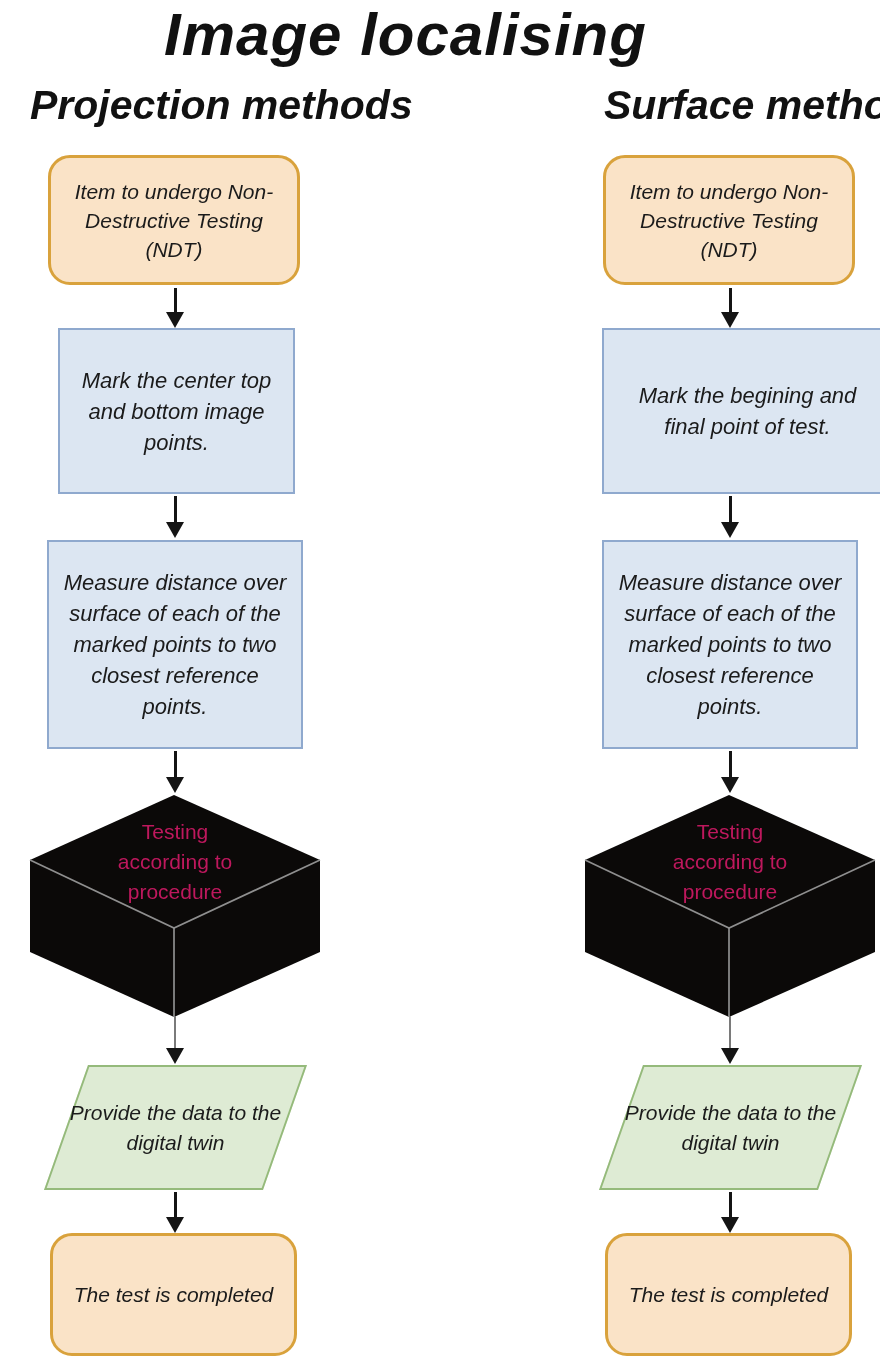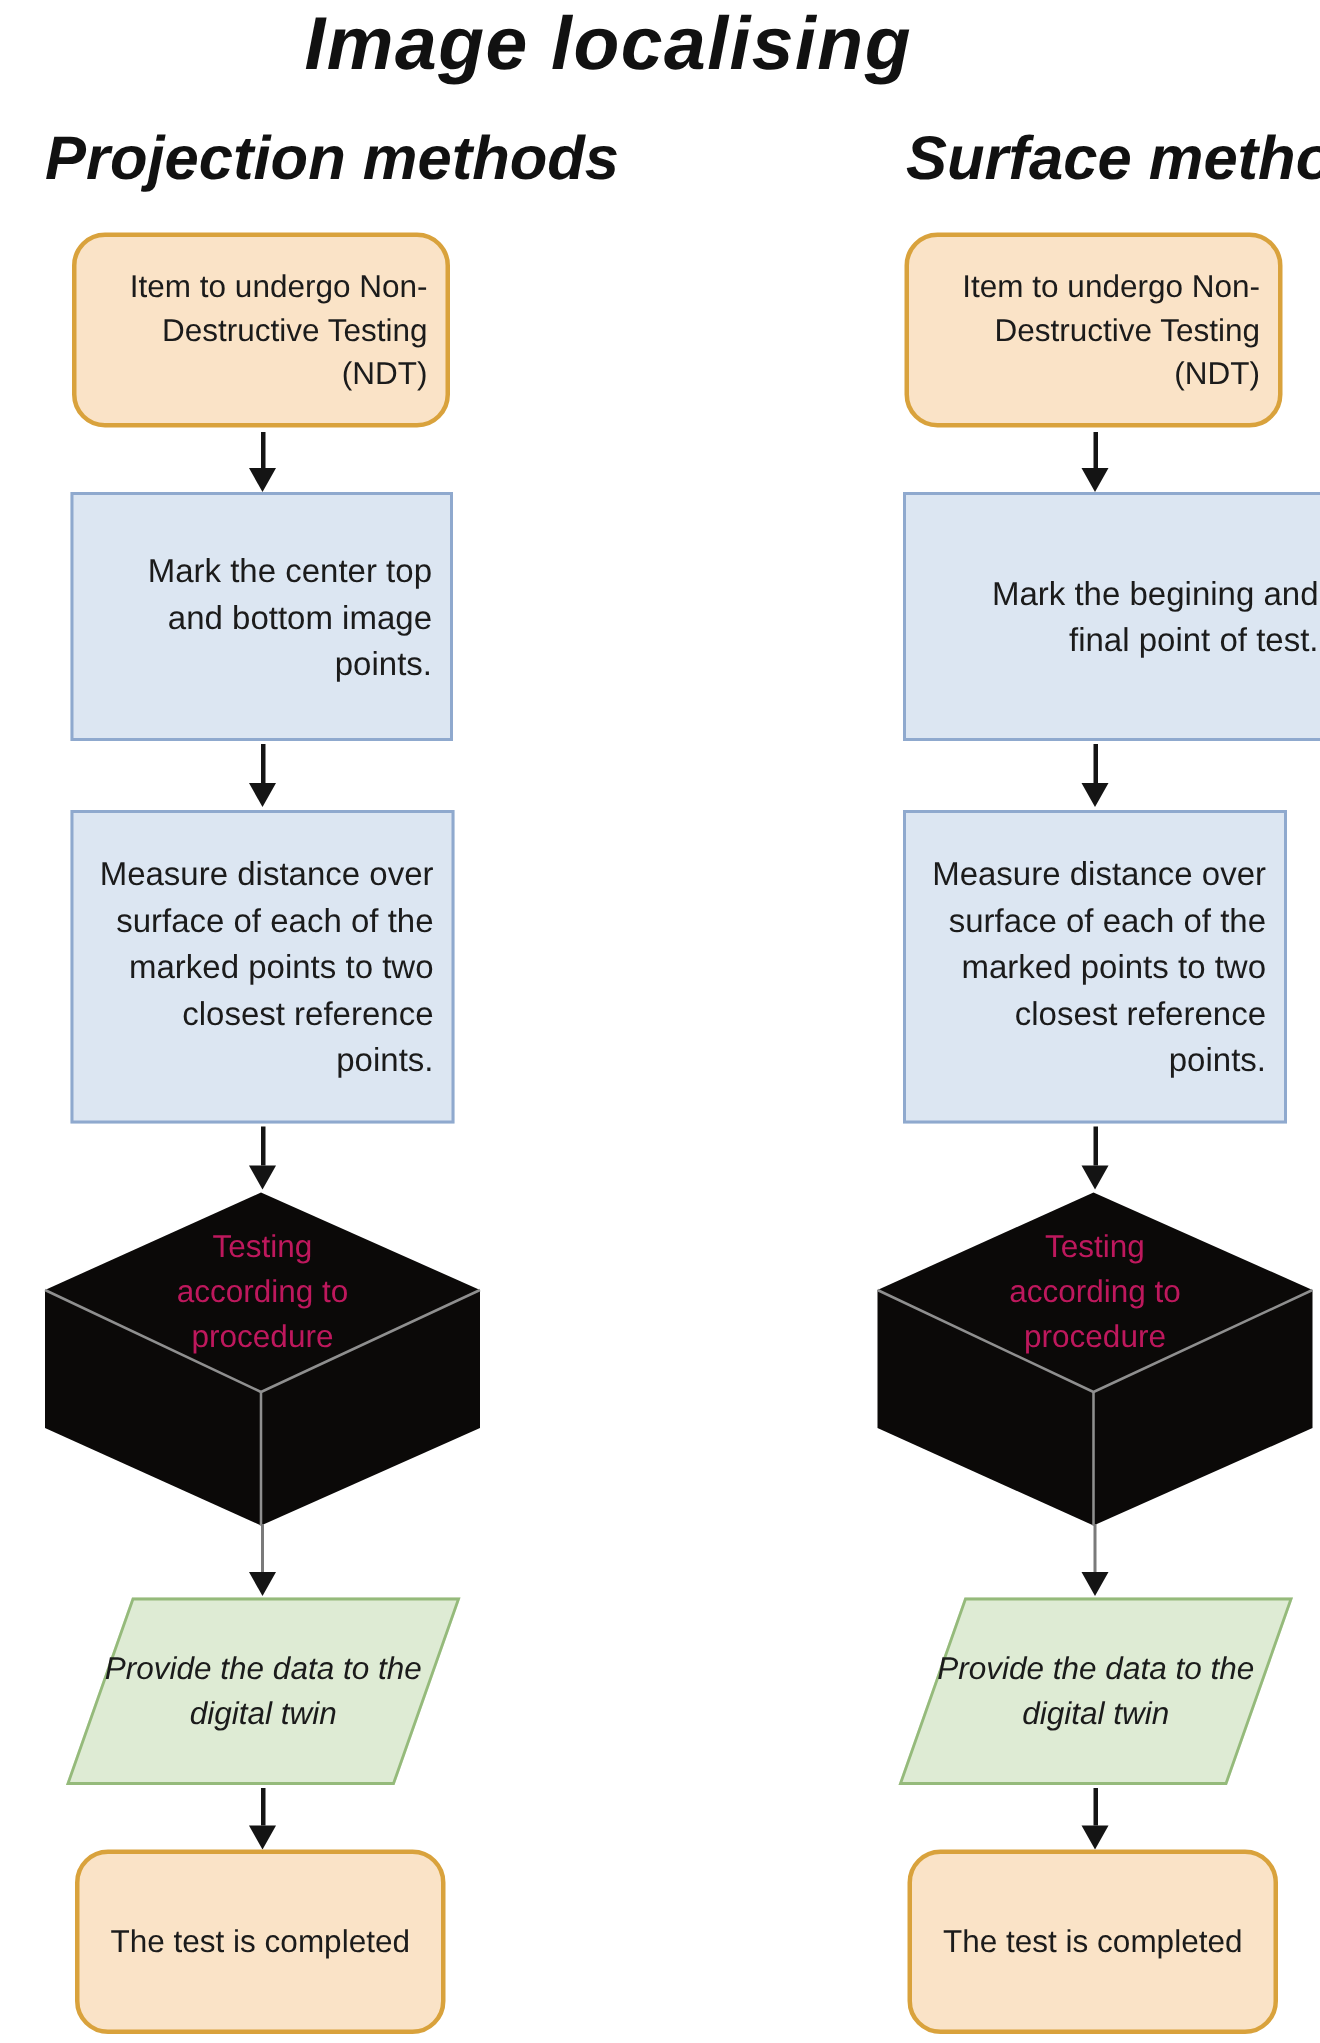--- a/index.html
+++ b/index.html
@@ -2,32 +2,32 @@
 <html><head>
 <meta charset="utf-8">
 <style>
   html,body{margin:0;padding:0;background:#ffffff;}
   #canvas{
     position:relative;width:880px;height:1362px;background:#ffffff;overflow:hidden;
     font-family:"Liberation Sans",sans-serif;color:#1b1b1b;
   }
   .title{
     position:absolute;left:0;top:0;width:811px;text-align:center;
-    font-size:50px;font-weight:bold;font-style:italic;letter-spacing:1px;color:#111;
+    font-size:60px;font-weight:bold;font-style:italic;letter-spacing:1px;color:#111;
   }
   .col-header{
     position:absolute;top:82px;font-size:41px;font-weight:bold;font-style:italic;
     white-space:nowrap;color:#111;margin-left:28px;
   }
   .col-header.left{left:2px;}
   .col-header.right{left:576px;}
 
   .node{
     position:absolute;box-sizing:border-box;display:flex;align-items:center;justify-content:center;
-    text-align:right;font-size:21px;line-height:29px;padding:4px 12px;
+    text-align:center;font-style:italic;font-size:21px;line-height:29px;padding:4px 12px;
   }
   .terminator{
     background:#FAE3C7;border:3px solid #D9A23C;border-radius:22px;
   }
   .process{
     background:#DCE6F2;border:2px solid #8FA9CE;font-size:22px;line-height:31px;
   }
   .para{
     position:absolute;box-sizing:border-box;background:#DEEBD4;border:2px solid #95BA7B;
     transform:skewX(-19.4deg);
@@ -60,21 +60,21 @@
   <div class="col-header left">Projection methods</div>
   <div class="col-header right">Surface methods</div>
 
   <div class="node terminator" style="left:48px;top:155px;width:252px;height:130px;">Item to undergo Non-Destructive Testing (NDT)</div>
 
   <div class="arrow" style="left:166px;top:288px;height:40px;">
     <div class="line"></div>
     <div class="head"></div>
   </div>
 
-  <div class="node process" style="left:47px;top:328px;width:255px;height:166px;">Mark the center top and bottom image points.</div>
+  <div class="node process" style="left:58px;top:328px;width:237px;height:166px;">Mark the center top and bottom image points.</div>
 
   <div class="arrow" style="left:166px;top:496px;height:42px;">
     <div class="line"></div>
     <div class="head"></div>
   </div>
 
   <div class="node process" style="left:47px;top:540px;width:256px;height:209px;">Measure distance over surface of each of the marked points to two closest reference points.</div>
 
   <div class="arrow" style="left:166px;top:751px;height:42px;">
     <div class="line"></div>

